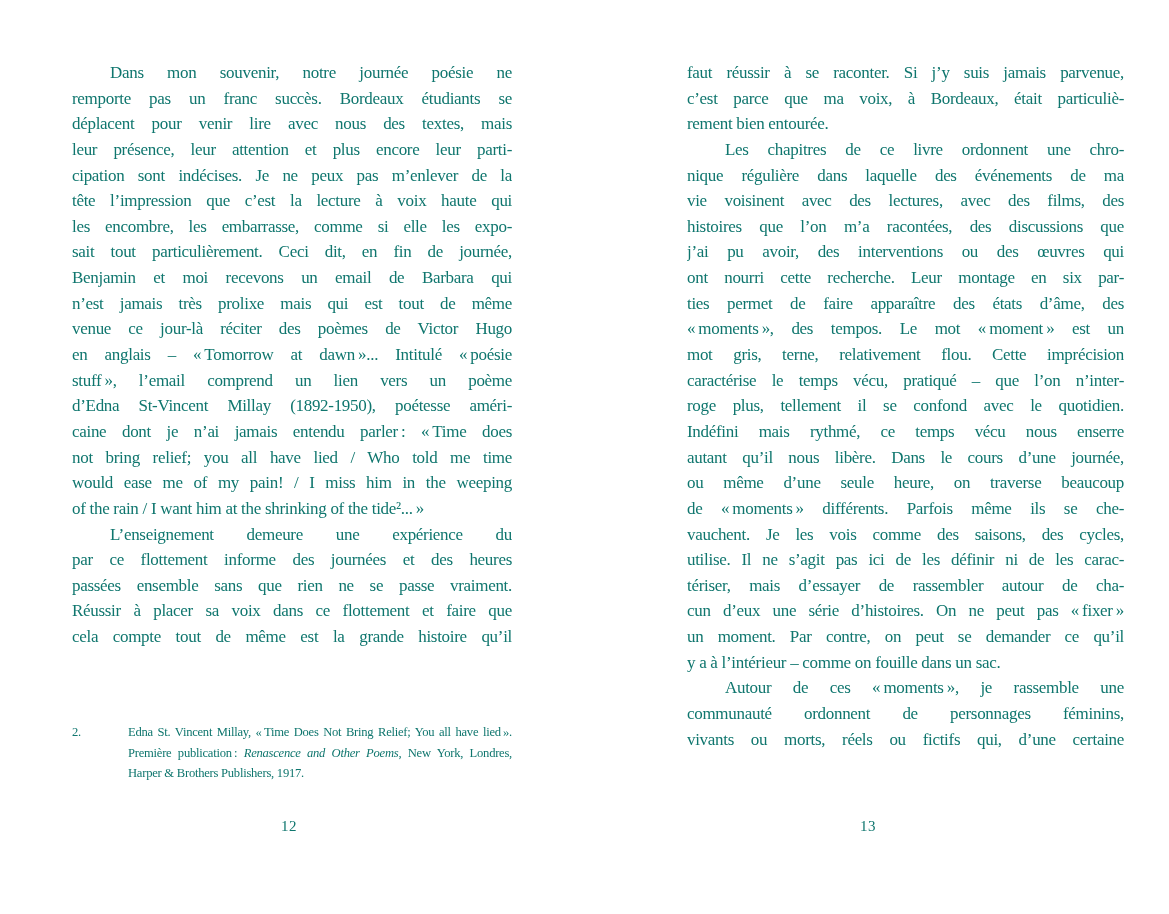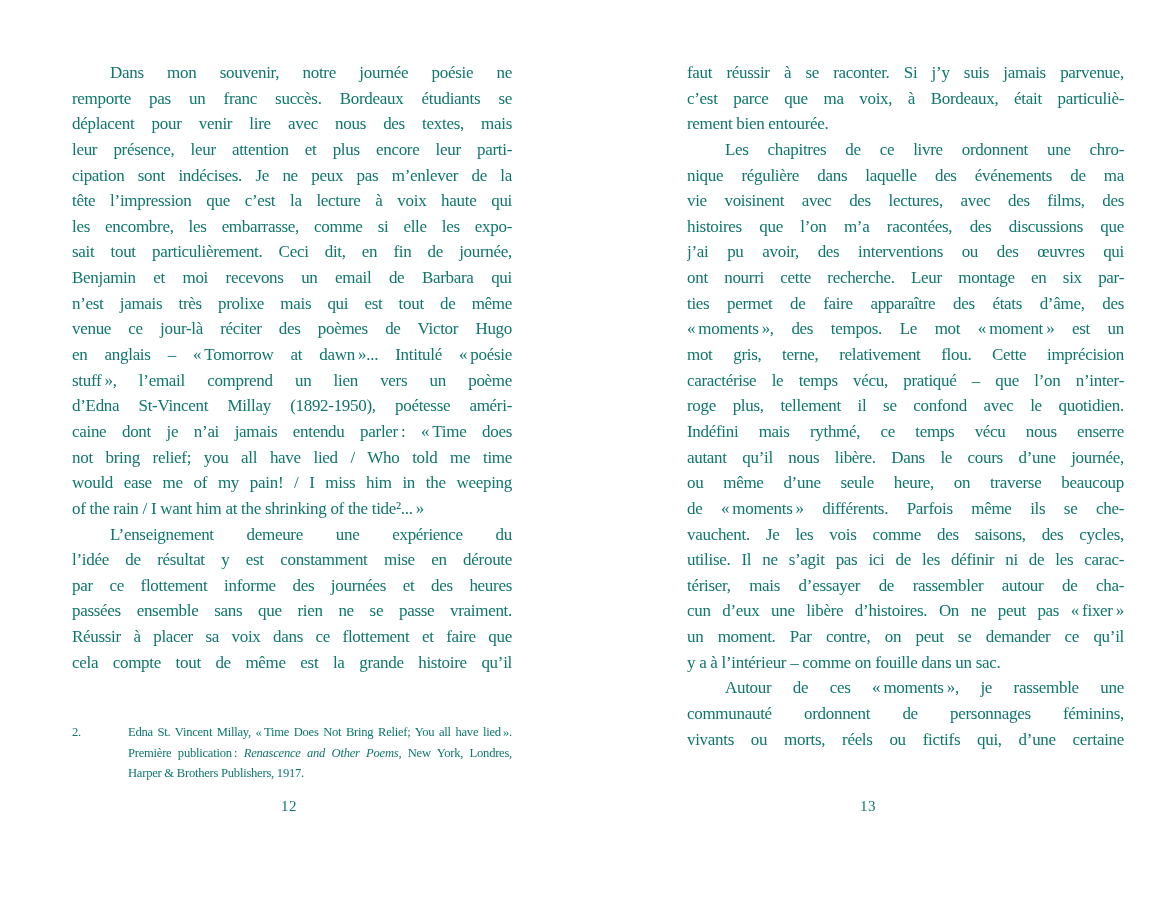--- a/index.html
+++ b/index.html
@@ -49,21 +49,21 @@
     left: 0;
     top: 0;
   }
   .footnote .fn-lines { margin-left: 56px; }
   .footnote .line { height: 20.6px; }
 
   .italic { font-style: italic; }
 
   .page-number {
     position: absolute;
-    top: 798px;
+    top: 818px;
     font-size: 15px;
     letter-spacing: 0.4px;
     transform: translateX(-50%);
   }
   #pn-left  { left: 289px; }
   #pn-right { left: 868px; }
 </style>
 </head>
 <body>
 
@@ -82,21 +82,20 @@
       <div class="line"><span>n’est jamais très prolixe mais qui est tout de même</span></div>
       <div class="line"><span>venue ce jour-là réciter des poèmes de Victor Hugo</span></div>
       <div class="line"><span>en anglais – « Tomorrow at dawn »... Intitulé « poésie</span></div>
       <div class="line"><span>stuff », l’email comprend un lien vers un poème</span></div>
       <div class="line"><span>d’Edna St-Vincent Millay (1892-1950), poétesse améri-</span></div>
       <div class="line"><span>caine dont je n’ai jamais entendu parler : « Time does</span></div>
       <div class="line"><span>not bring relief; you all have lied / Who told me time</span></div>
       <div class="line"><span>would ease me of my pain! / I miss him in the weeping</span></div>
       <div class="line end"><span>of the rain / I want him at the shrinking of the tide²... »</span></div>
       <div class="line indent"><span>L’enseignement demeure une expérience du</span></div>
-      <div class="line"><span>l’idée de résultat y est constamment mise en déroute</span></div>
       <div class="line"><span>par ce flottement informe des journées et des heures</span></div>
       <div class="line"><span>passées ensemble sans que rien ne se passe vraiment.</span></div>
       <div class="line"><span>Réussir à placer sa voix dans ce flottement et faire que</span></div>
       <div class="line"><span>cela compte tout de même est la grande histoire qu’il</span></div>
     </div>
 
   <div class="footnote">
     <span class="marker">2.</span>
     <div class="fn-lines">
         <div class="line"><span>Edna St. Vincent Millay, « Time Does Not Bring Relief; You all have lied ».</span></div>
@@ -122,21 +121,21 @@
       <div class="line"><span>mot gris, terne, relativement flou. Cette imprécision</span></div>
       <div class="line"><span>caractérise le temps vécu, pratiqué – que l’on n’inter-</span></div>
       <div class="line"><span>roge plus, tellement il se confond avec le quotidien.</span></div>
       <div class="line"><span>Indéfini mais rythmé, ce temps vécu nous enserre</span></div>
       <div class="line"><span>autant qu’il nous libère. Dans le cours d’une journée,</span></div>
       <div class="line"><span>ou même d’une seule heure, on traverse beaucoup</span></div>
       <div class="line"><span>de « moments » différents. Parfois même ils se che-</span></div>
       <div class="line"><span>vauchent. Je les vois comme des saisons, des cycles,</span></div>
       <div class="line"><span>utilise. Il ne s’agit pas ici de les définir ni de les carac-</span></div>
       <div class="line"><span>tériser, mais d’essayer de rassembler autour de cha-</span></div>
-      <div class="line"><span>cun d’eux une libère d’histoires. On ne peut pas « fixer »</span></div>
+      <div class="line"><span>cun d’eux une série d’histoires. On ne peut pas « fixer »</span></div>
       <div class="line"><span>un moment. Par contre, on peut se demander ce qu’il</span></div>
       <div class="line end"><span>y a à l’intérieur – comme on fouille dans un sac.</span></div>
       <div class="line indent"><span>Autour de ces « moments », je rassemble une</span></div>
       <div class="line"><span>communauté ordonnent de personnages féminins,</span></div>
       <div class="line"><span>vivants ou morts, réels ou fictifs qui, d’une certaine</span></div>
     </div>
 
   <div id="pn-right" class="page-number">13</div>
 
 </div>

